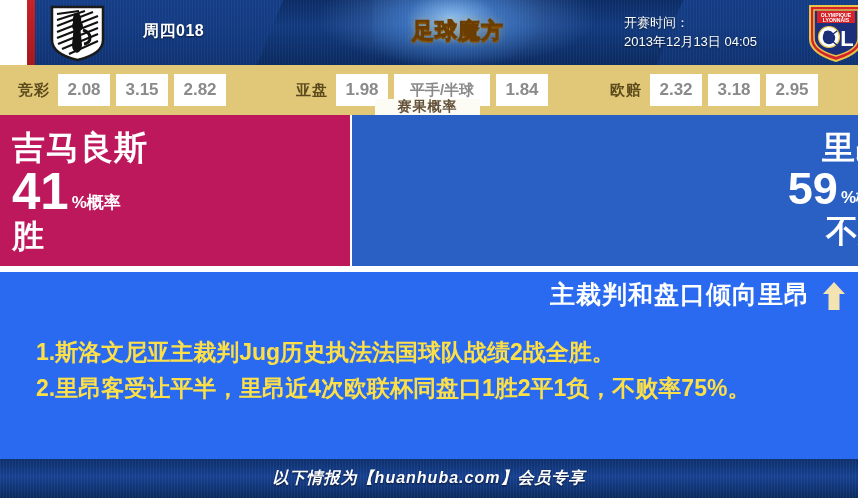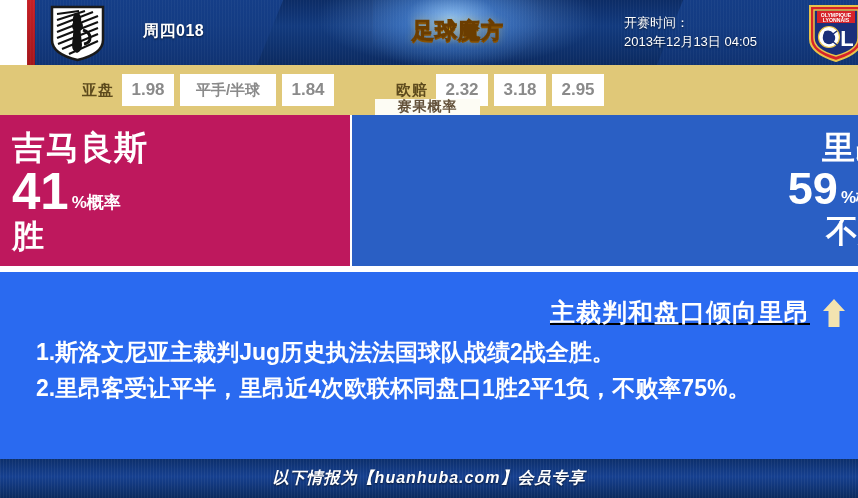--- a/index.html
+++ b/index.html
@@ -143,32 +143,32 @@
     color:#ffffff; font-size:20px; font-weight:bold; line-height:30px;
     letter-spacing:.2px;
   }
 
   
   .analysis {
     position:absolute; left:0; top:272px; width:858px; height:187px;
     background:#2a6af0;
   }
   .analysis-head {
-    position:absolute; right:12px; top:24px;
-    display:flex; align-items:center;text-decoration:underline;
+    position:absolute; right:12px; top:6px;
+    display:flex; align-items:flex-end;
   }
   .analysis-head .htxt {
     color:#ffffff; font-size:25px; font-weight:bold; letter-spacing:1px;
   }
   .arrow-up {
     margin-left:12px; width:24px; height:30px; position:relative;
   }
   .analysis-body {
     position:absolute; left:36px; top:62px; width:795px;
-    color:#ffffff; font-size:23px; font-weight:bold; line-height:36px;
+    color:#fde047; font-size:23px; font-weight:bold; line-height:36px;
   }
   .analysis-body .ln { display:block; }
 
   
   .footer {
     position:absolute; left:0; top:459px; width:858px; height:39px;
     background:
       linear-gradient(180deg,#0d2f6b 0%,#164090 45%,#0b2a5e 100%);
     display:flex; align-items:center; justify-content:center;
     overflow:hidden;
@@ -237,20 +237,26 @@
         <circle cx="23" cy="34" r="10.5" fill="#ffffff" stroke="#e8c34a" stroke-width="1.2"></circle>
         <path d="M19 29 q5 -2 8 2 q3 4 0 8 q-4 3 -8 0 q-3 -4 0 -10 z M27 31 l4 -3 M26 38 l5 4" fill="#1b2f7a" stroke="#1b2f7a" stroke-width="1.4"></path>
         <text x="41" y="43" font-family="Liberation Sans, sans-serif" font-size="22" font-weight="bold" fill="#ffffff" text-anchor="middle">L</text>
       </svg>
     </div>
   </div>
 
   <div class="odds-bar">
     <div class="sp3"></div>
 
+    <div class="odds-group">
+      <span class="odds-label">竞彩</span>
+      <span class="odds-cell">2.08</span>
+      <span class="odds-cell">3.15</span>
+      <span class="odds-cell">2.82</span>
+    </div>
 
     <div class="sp1"></div>
 
     <div class="odds-group">
       <span class="odds-label">亚盘</span>
       <span class="odds-cell">1.98</span>
       <span class="odds-cell wide">平手/半球</span>
       <span class="odds-cell">1.84</span>
     </div>
 

